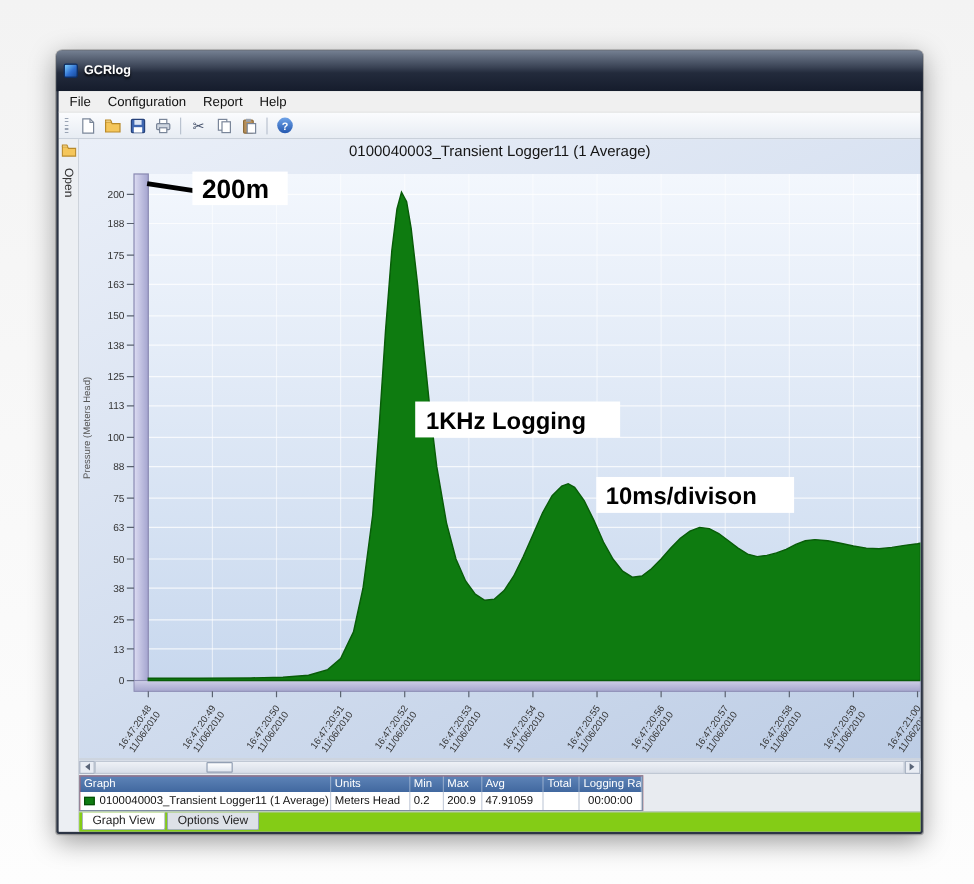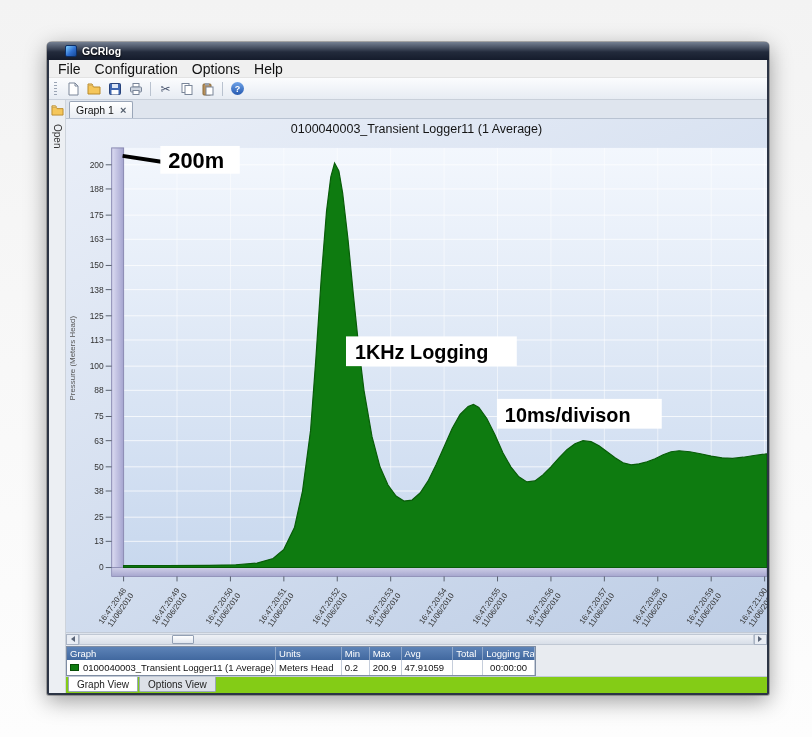--- a/index.html
+++ b/index.html
@@ -4,33 +4,33 @@
 <style>
   * { box-sizing: border-box; }
   html,body { margin:0; padding:0; }
   body { font-family: "Liberation Sans", "DejaVu Sans", sans-serif; background:#fbfbfb; }
   .stage { position:relative; width:812px; height:737px; background:linear-gradient(#f3f3f3,#fdfdfd); overflow:hidden; }
 
   .window { position:absolute; left:47px; top:42px; width:722px; height:653px;
             display:flex; flex-direction:column; border-radius:5px 5px 2px 2px;
             background:#2c3444; box-shadow:0 6px 22px rgba(0,0,0,.38), 0 0 0 1px rgba(0,0,0,.25); }
 
-  .titlebar { height:18px; flex:none; display:flex; align-items:center; gap:5px; padding:0 18px;
+  .titlebar { height:34px; flex:none; display:flex; align-items:center; gap:5px; padding:0 6px;
               background:linear-gradient(#758092 0%, #3c4557 40%, #232b3c 55%, #151c2c 100%);
               border-radius:4px 4px 0 0; }
   .titlebar .title { color:#fff; font-size:10.5px; font-weight:bold; text-shadow:0 1px 2px #000; }
   .app-icon { width:12px; height:12px; border-radius:2px; flex:none;
               background:linear-gradient(135deg,#7fd0ff 0%, #2f6fd0 55%, #164a9a 100%);
               border:1px solid #0d2f66; }
 
   .frame { flex:1; display:flex; flex-direction:column; margin:0 2px 2px 2px; background:#f0f0f0; min-height:0; }
 
   .menubar { height:18px; flex:none; display:flex; align-items:center; background:#f0f0f0;
              border-bottom:1px solid #e3e3e3; padding-left:2px; }
-  .menu-item { font-size:14px; color:#111; padding:0 7px; cursor:default;text-align:center; }
+  .menu-item { font-size:11px; color:#111; padding:0 7px; cursor:default;text-align:center; }
 
   .toolbar { height:22px; flex:none; display:flex; align-items:center; gap:2px; padding:0 5px;
              background:linear-gradient(#fbfcfe,#e7ecf3); border-bottom:1px solid #c9d0da; }
   .grip { width:3px; height:13px; margin-right:4px;
           background:repeating-linear-gradient(#9aa4b4 0 1px, transparent 1px 3px); }
   .tool-btn { width:19px; height:19px; display:flex; align-items:center; justify-content:center; border-radius:2px; }
   .tool-btn svg { display:block; }
   .tool-sep { width:1px; height:14px; background:#b9c2cf; margin:0 3px; }
   .cut-glyph { font-size:12px; color:#44506a; line-height:1; }
   .help-glyph { width:13px; height:13px; border-radius:50%; background:linear-gradient(#6fa3e8,#2458b0);
@@ -92,21 +92,21 @@
     <div class="titlebar">
       <span class="app-icon"></span>
       <span class="title">GCRlog</span>
     </div>
 
     <div class="frame">
 
       <div class="menubar">
           <span class="menu-item">File</span>
           <span class="menu-item">Configuration</span>
-          <span class="menu-item">Options</span>
+          <span class="menu-item">Report</span>
           <span class="menu-item">Help</span>
         </div>
 
       <div class="toolbar">
         <span class="grip"></span>
 
         <span class="tool-btn">
           <svg width="14" height="14" viewBox="0 0 14 14">
               <path d="M3 1h6l3 3v9H3z" fill="#fff" stroke="#7a8699"></path>
               <path d="M9 1v3h3" fill="none" stroke="#7a8699"></path>
@@ -164,26 +164,20 @@
           <span>
             <svg width="13" height="12" viewBox="0 0 14 13">
                 <path d="M1 3.5h4.5l1 1.5H13v7H1z" fill="#f5c65a" stroke="#b98a2a"></path>
                 <path d="M1 3.5V2h4l1 1.5" fill="#f8d98c" stroke="#b98a2a"></path>
               </svg>
           </span>
           <span class="open-label">Open</span>
         </div>
 
         <div class="content">
-          <div class="tabstrip">
-            <div class="tab">
-              <span>Graph 1</span>
-              <span class="tab-close">×</span>
-            </div>
-          </div>
 
           <div class="chart-panel">
             <div class="chart-title">0100040003_Transient Logger11 (1 Average)</div>
             <svg id="chart-svg" class="chart-svg" viewBox="0 0 706 498" preserveAspectRatio="none">
               <defs>
                 <linearGradient id="plotGrad" x1="0" y1="0" x2="0" y2="1">
                   <stop offset="0" stop-color="#f3f7fd"></stop>
                     <stop offset="1" stop-color="#c8d8ee"></stop>
                 </linearGradient>
                 <linearGradient id="wallGrad" x1="0" y1="0" x2="1" y2="0">

